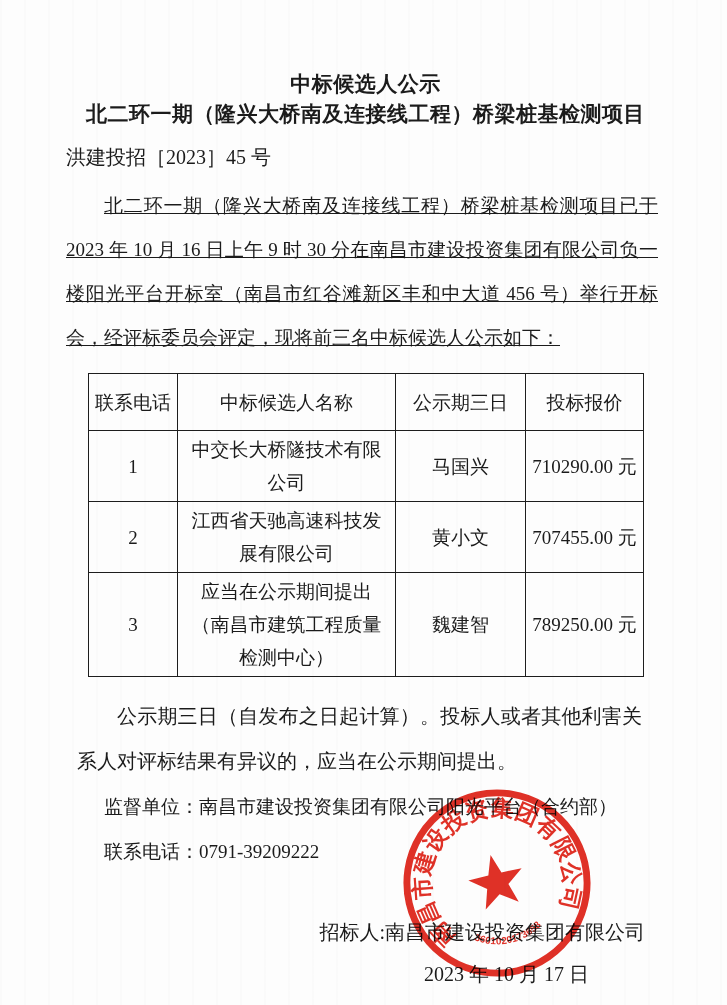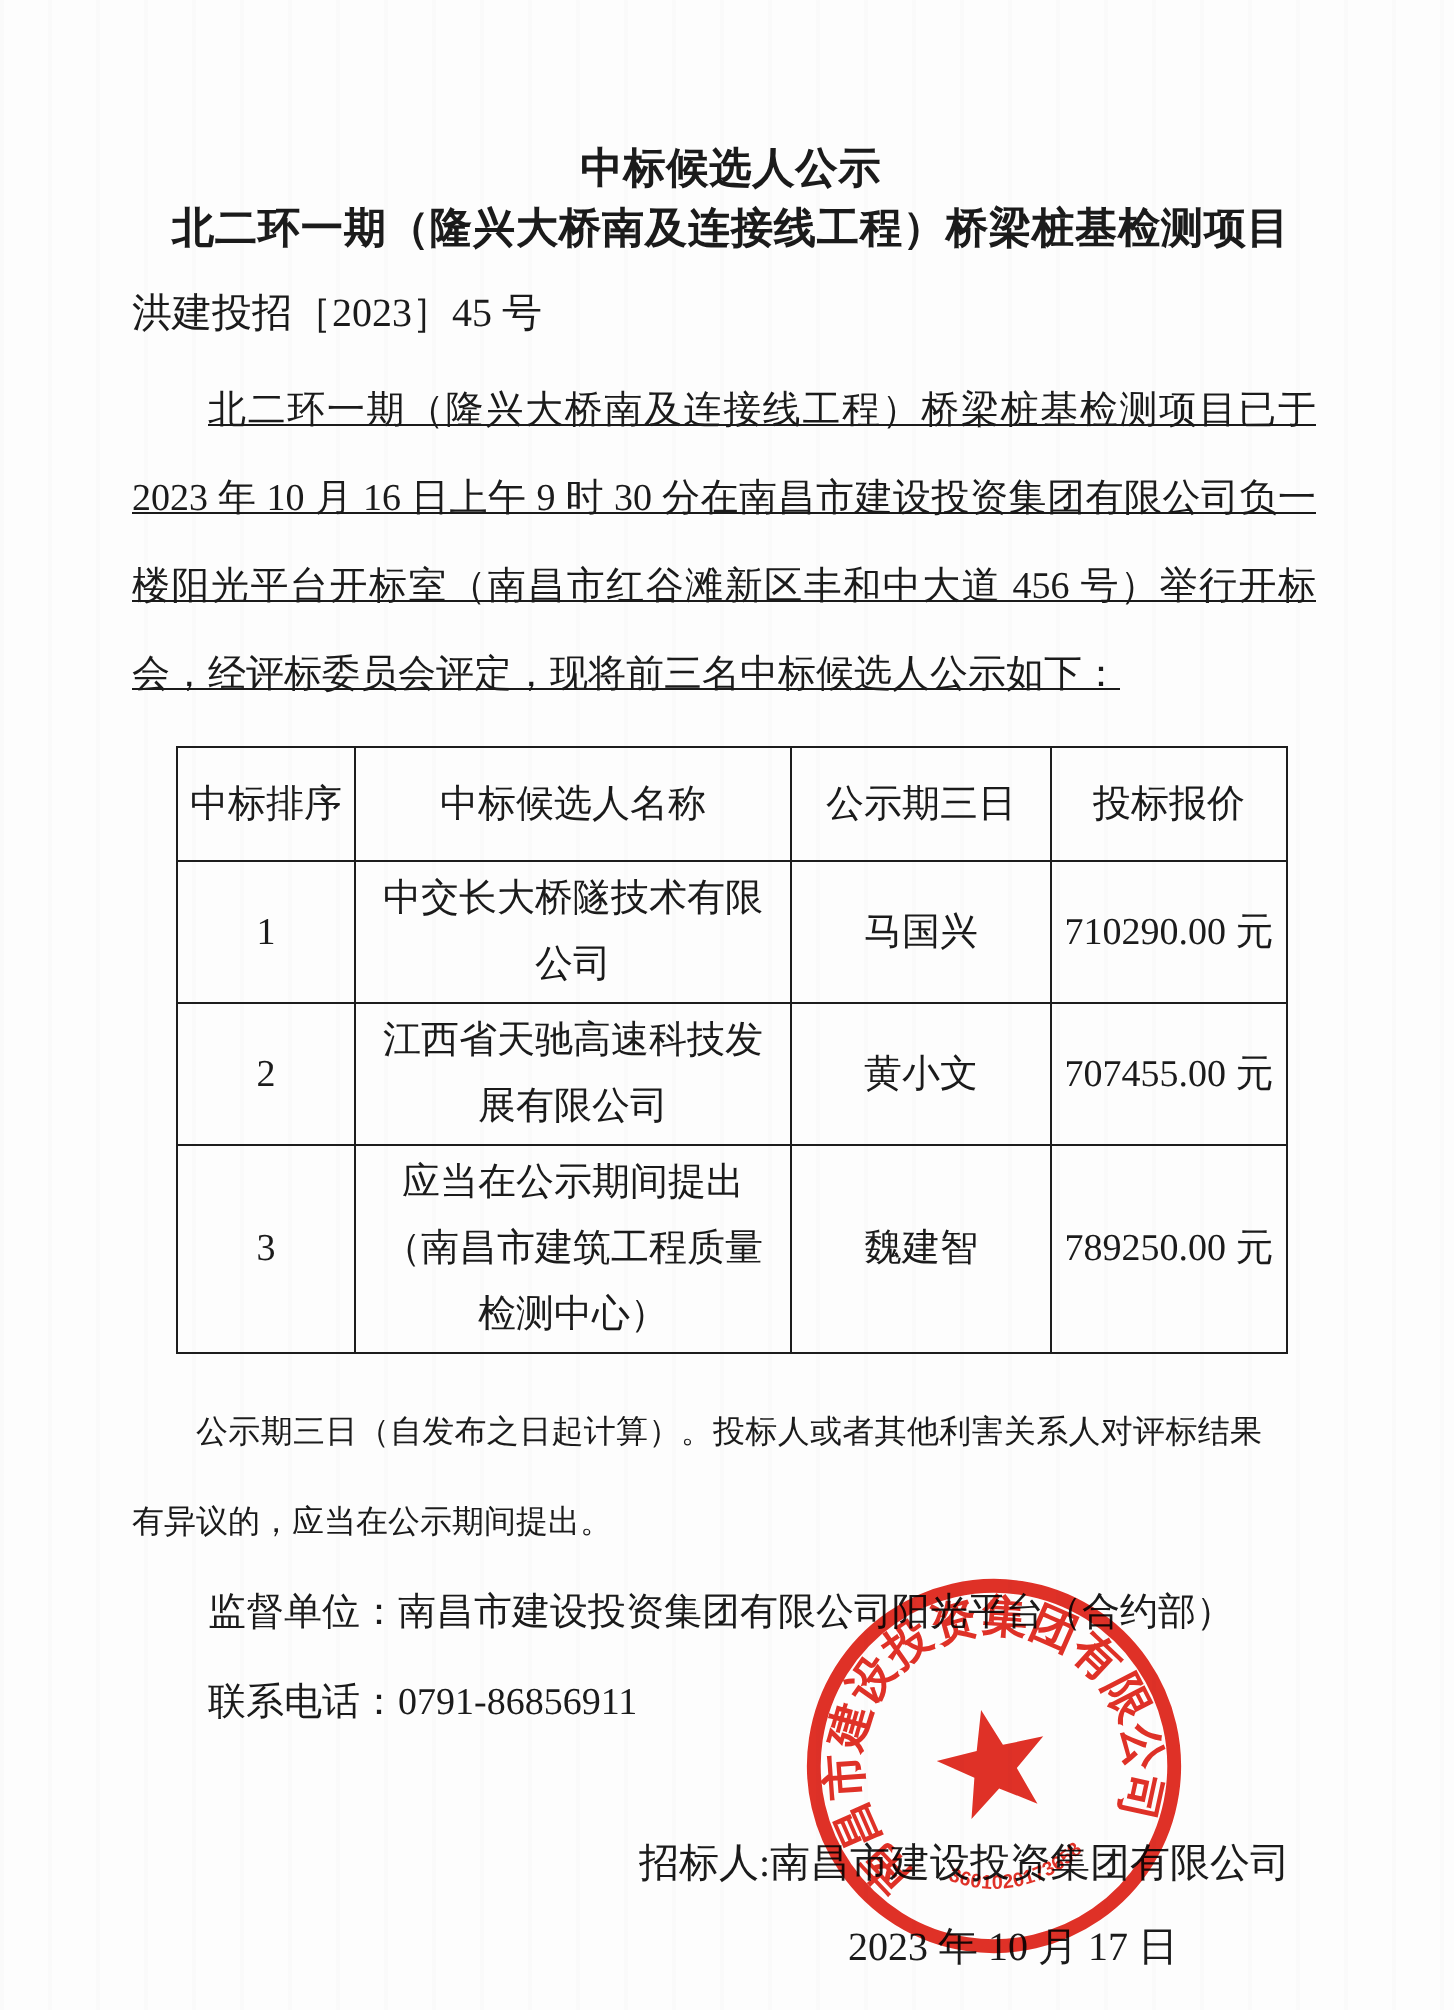--- a/index.html
+++ b/index.html
@@ -42,23 +42,23 @@
     width: 592px;
     font-size: 19px;
     line-height: 44px;
     text-indent: 2em;
     text-align: justify;
     text-justify: inter-character;
     text-align-last: left;
     text-decoration: underline;
   }
   .notice-para {
-    margin: 17px 0 0 0;
+    margin: 17px 0 0 11px;
     width: 565px;
-    font-size: 16px;
+    font-size: 20px;
     line-height: 45px;
     text-indent: 2em;
     text-align: justify;
     text-justify: inter-character;
     text-align-last: left;
   }
   .indent-line {
     margin: 0;
     font-size: 19px;
     line-height: 45px;
@@ -133,21 +133,21 @@
 
   <table class="bid-table">
     <colgroup>
       <col class="col-rank">
       <col class="col-name">
       <col class="col-manager">
       <col class="col-price">
     </colgroup>
     <thead>
       <tr>
-        <th>中标排序</th>
+        <th>联系电话</th>
         <th>中标候选人名称</th>
         <th>公示期三日</th>
         <th>投标报价</th>
       </tr>
     </thead>
     <tbody>
       <tr class="r1">
         <td>1</td>
         <td>中交长大桥隧技术有限公司</td>
         <td>马国兴</td>
@@ -164,21 +164,21 @@
         <td>应当在公示期间提出（南昌市建筑工程质量检测中心）</td>
         <td>魏建智</td>
         <td>789250.00 元</td>
       </tr>
     </tbody>
   </table>
 
   <p class="notice-para">公示期三日（自发布之日起计算）。投标人或者其他利害关系人对评标结果有异议的，应当在公示期间提出。</p>
 
   <p class="indent-line">监督单位：南昌市建设投资集团有限公司阳光平台（合约部）</p>
-  <p class="indent-line">联系电话：0791-86856911</p>
+  <p class="indent-line">联系电话：0791-39209222</p>
 
   <div class="signoff">
     <div class="bidder">招标人:南昌市建设投资集团有限公司</div>
     <div class="date">2023 年 10 月 17 日</div>
   </div>
 
   <svg class="seal" viewBox="0 0 200 200" xmlns="http://www.w3.org/2000/svg">
     <circle cx="100" cy="100" r="91" fill="none" stroke-width="7" stroke="#df1f14"></circle>
     <defs>
       <path id="sealArcTop" d="M 47.9 143.7 A 68 68 0 1 1 152.1 143.7" fill="none"></path>

